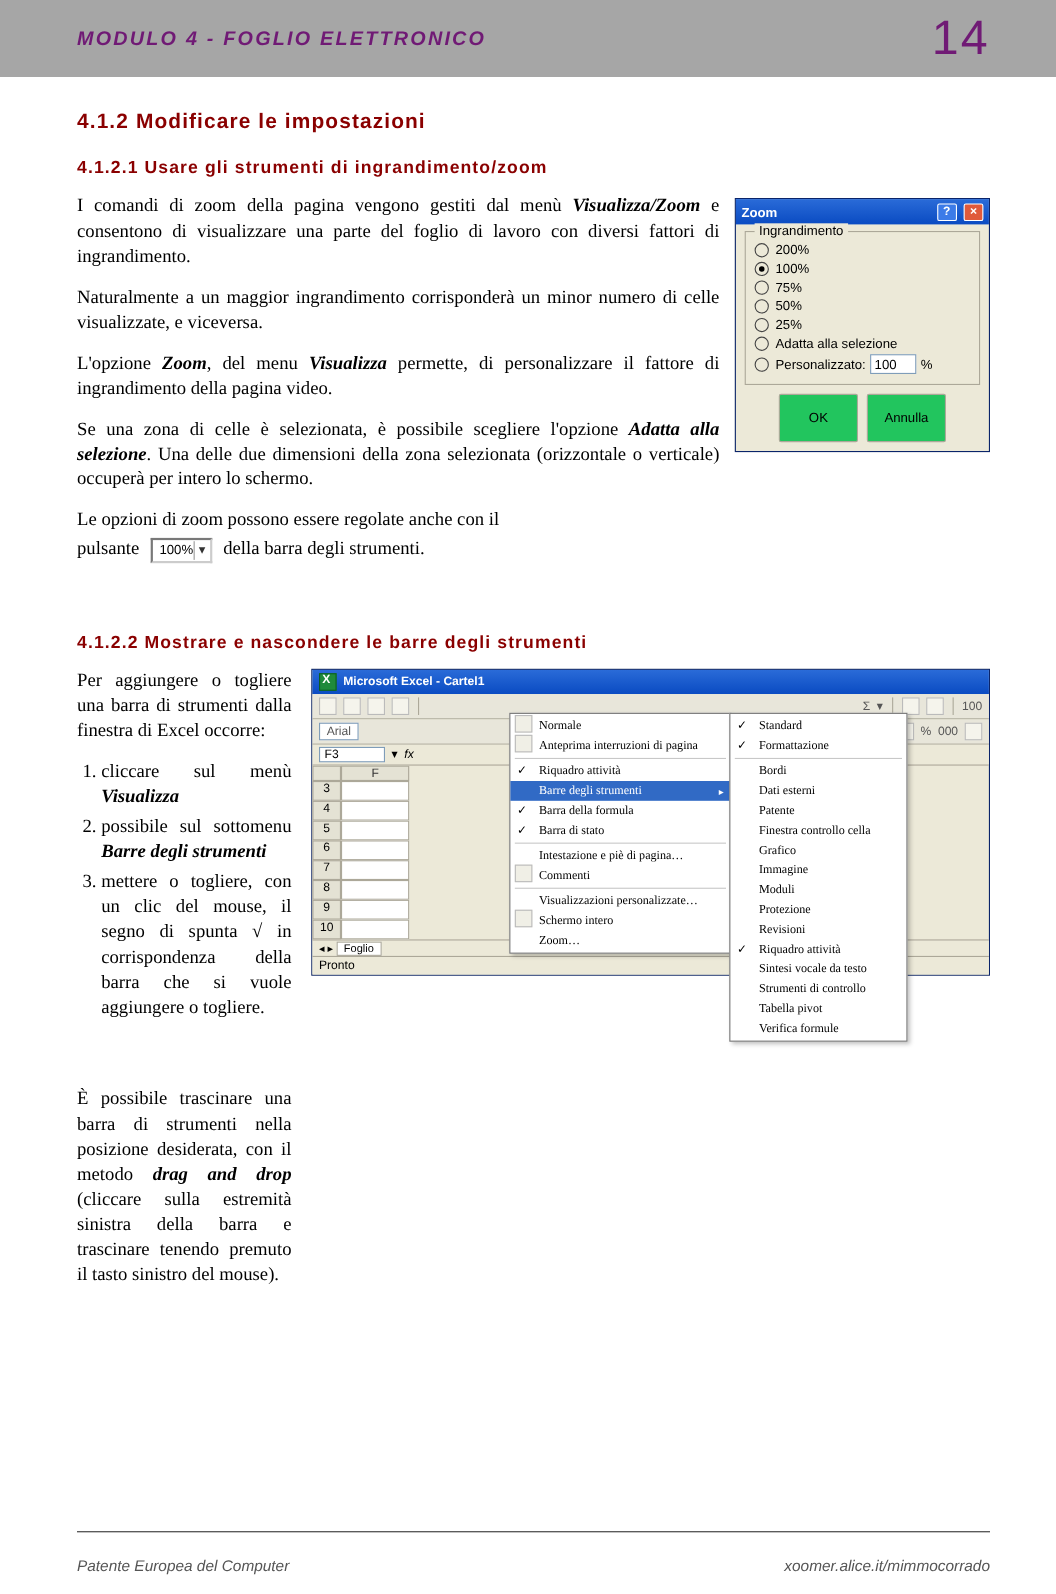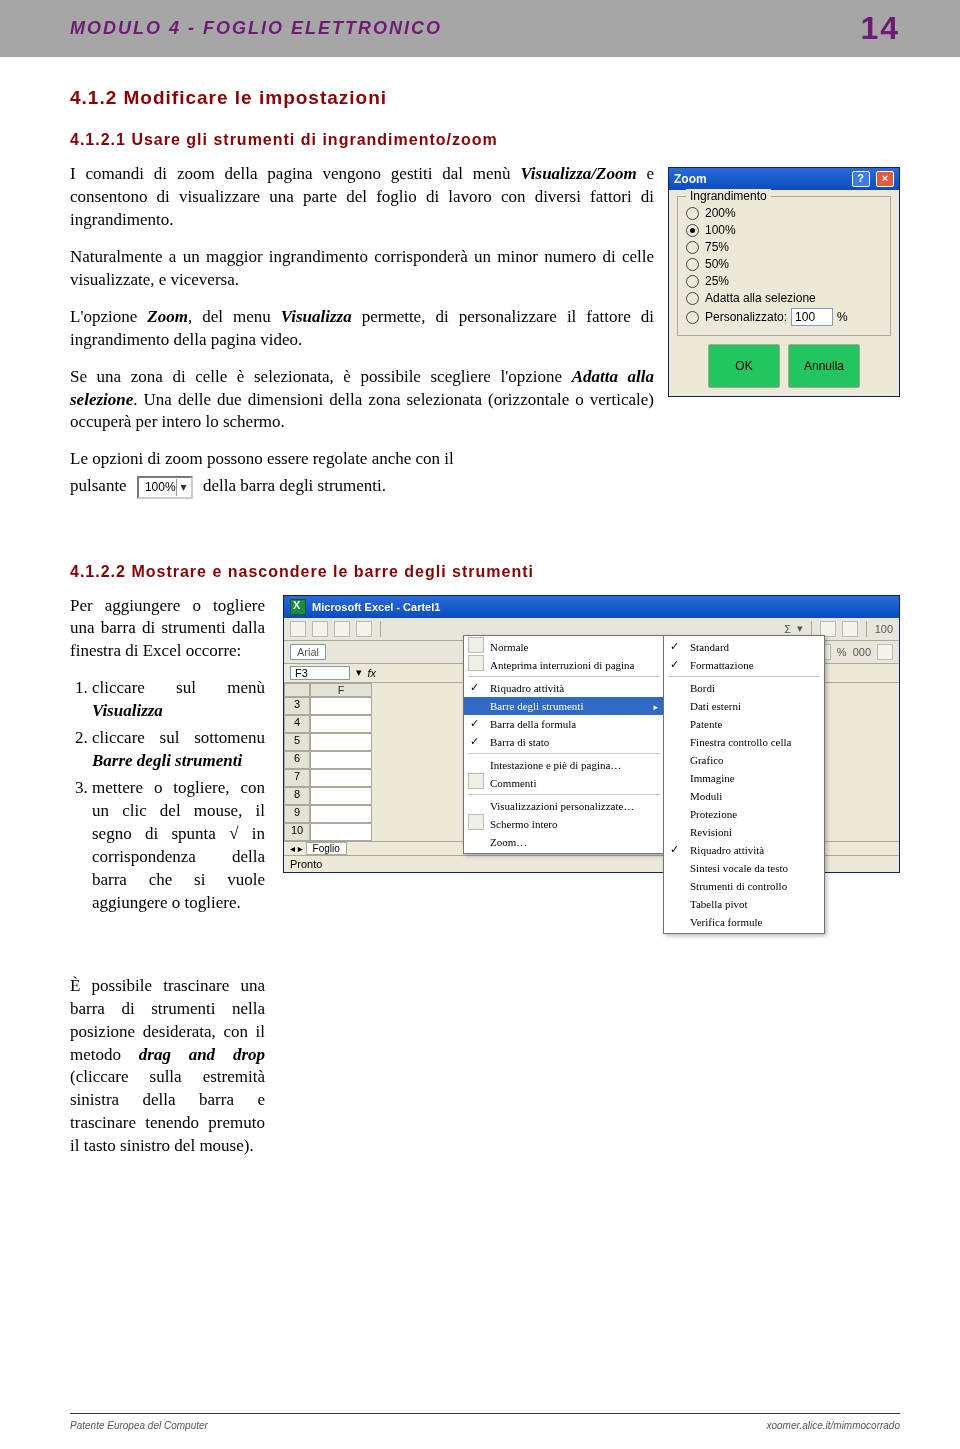--- a/index.html
+++ b/index.html
@@ -1,29 +1,29 @@
 <!DOCTYPE html>
 <html><head>
 <meta charset="utf-8">
 <style>
   body{margin:0;background:#fff;font-family:"Times New Roman",serif;color:#000}
   .page{width:960px;min-height:1449px;margin:0 auto;position:relative;box-sizing:border-box;padding:0 60px 30px 70px}
   .header-band{background:#a6a6a6;color:#701a75;display:flex;justify-content:space-between;align-items:center;padding:10px 60px 10px 70px;margin:0 -60px 30px -70px;font-family:Verdana,Arial,sans-serif;letter-spacing:2px}
   .header-title{font-size:18px;font-weight:bold;font-style:italic}
-  .page-num{font-size:32px;font-weight:bold}
+  .page-num{font-size:44px;font-weight:normal}
   h2.sec{color:#8a0000;font-family:Verdana,Arial,sans-serif;font-size:19px;letter-spacing:1px;margin:28px 0 18px}
   h3.subsec{color:#8a0000;font-family:Verdana,Arial,sans-serif;font-size:16px;letter-spacing:1px;margin:22px 0 14px}
   p{font-size:17px;line-height:1.35;text-align:justify;margin:0 0 14px}
   ol{font-size:17px;line-height:1.35;margin:0 0 14px;padding-left:22px}
   ol li{margin-bottom:4px;text-align:justify}
   .em{font-style:italic;font-weight:bold}
   .just{text-align:justify}
   .float-r{float:right;margin:4px 0 6px 14px}
   .after-float{clear:both}
-  .footer{position:absolute;left:70px;right:60px;bottom:18px;border-top:1px solid #333;padding-top:6px;display:flex;justify-content:space-between;font-family:Verdana,Arial,sans-serif;font-size:10px;font-style:italic;color:#555}
+  .footer{position:absolute;left:70px;right:60px;bottom:18px;border-top:1px solid #333;padding-top:22px;display:flex;justify-content:space-between;font-family:Verdana,Arial,sans-serif;font-size:14px;font-style:italic;color:#555}
 
   
   .win{font-family:Tahoma,Arial,sans-serif;font-size:12px;background:#ece9d8;border:1px solid #0a246a;width:230px}
   .titlebar{background:linear-gradient(#2a6bd8,#0a4bc2);color:#fff;padding:3px 5px;display:flex;justify-content:space-between;align-items:center;font-weight:bold}
   .tbtns span{display:inline-block;width:16px;height:14px;margin-left:3px;border:1px solid #fff;border-radius:2px;text-align:center;font-weight:bold;line-height:13px;font-size:11px}
   .help-btn{background:#3c7be8;color:#fff}
   .close-btn{background:#e05a3b;color:#fff}
   .grp{border:1px solid #aca899;margin:6px 8px 4px;padding:6px 8px 6px;position:relative}
   .legend{position:absolute;top:-8px;left:8px;background:#ece9d8;padding:0 4px}
   .radio-row{display:flex;align-items:center;margin:3px 0;color:#000}
@@ -155,21 +155,21 @@
 
   <div class="after-float"></div>
 
   <h3 class="subsec" style="margin-top:50px">4.1.2.2 Mostrare e nascondere le barre degli strumenti</h3>
 
   <div class="two-col">
     <div class="colL">
       <p class="just">Per aggiungere o togliere una barra di strumenti dalla finestra di Excel occorre:</p>
       <ol>
         <li><span>cliccare sul menù </span><span class="em">Visualizza</span></li>
-        <li><span>cliccare sul sottomenu </span><span class="em">Barre degli strumenti</span></li>
+        <li><span>possibile sul sottomenu </span><span class="em">Barre degli strumenti</span></li>
         <li>mettere o togliere, con un clic del mouse, il segno di spunta √ in corrispondenza della barra che si vuole aggiungere o togliere.</li>
       </ol>
       <p class="just" style="margin-top:60px">
         <span>È possibile trascinare una barra di strumenti nella posizione desiderata, con il metodo </span><span class="em">drag and drop</span><span> (cliccare sulla estremità sinistra della barra e trascinare tenendo premuto il tasto sinistro del mouse).</span>
       </p>
     </div>
 
     <div class="colR">
       <div class="xl-wrap">
         <div class="xl">

